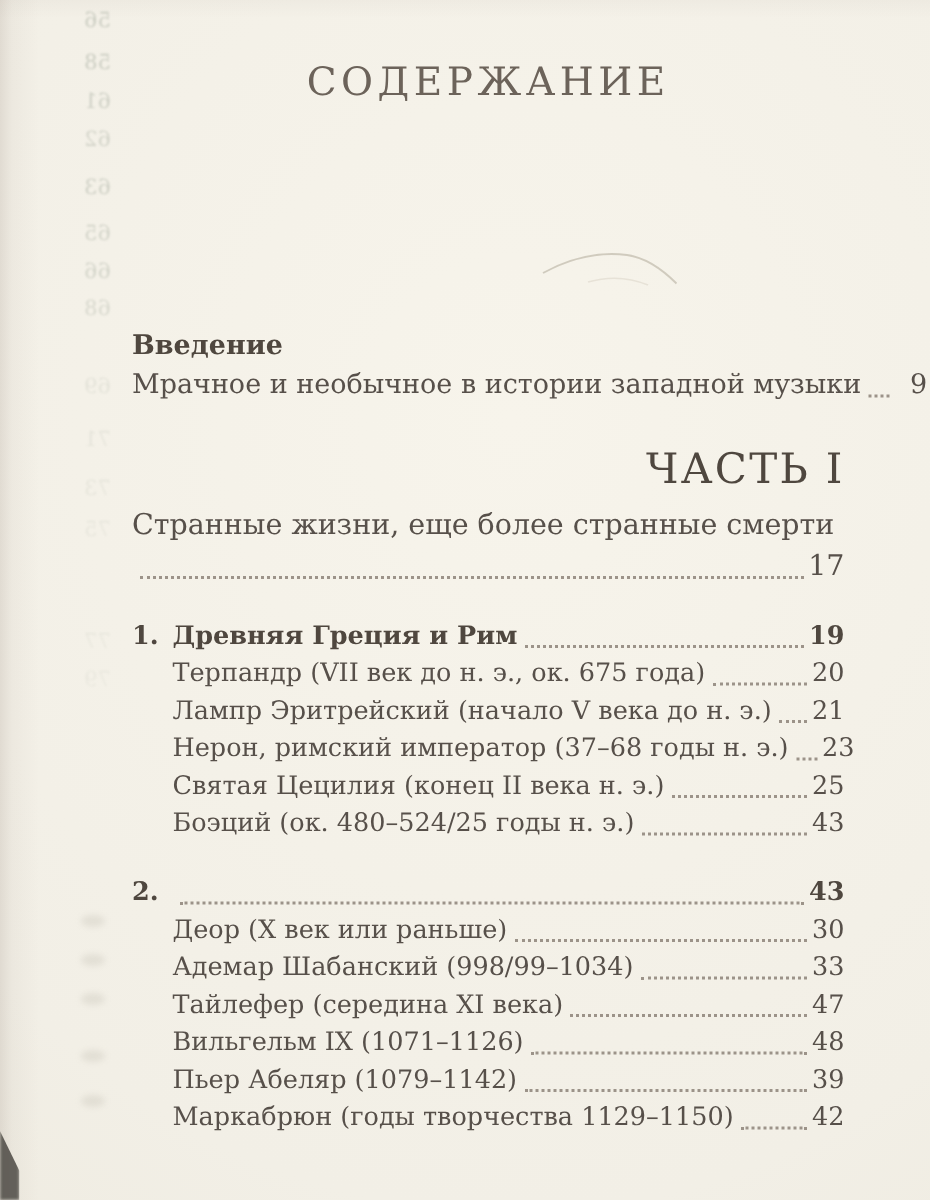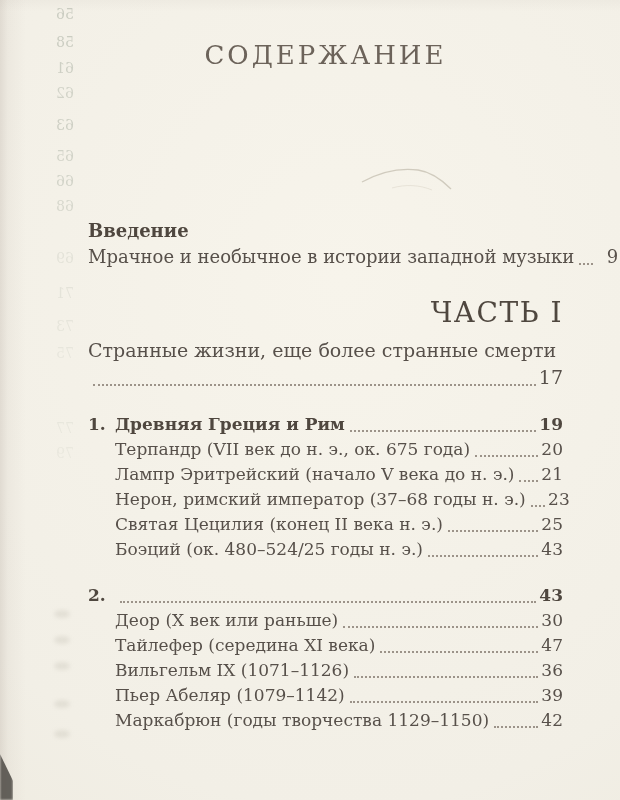--- a/index.html
+++ b/index.html
@@ -167,31 +167,36 @@
       <span class="dots"></span>
       <span class="pg">43</span>
     </div>
     <div class="entries">
   <div class="row entry">
     <span class="label">Деор (X век или раньше)</span>
     <span class="dots"></span>
     <span class="pg">30</span>
   </div>
 
+  <div class="row entry">
+    <span class="label">Адемар Шабанский (998/99–1034)</span>
+    <span class="dots"></span>
+    <span class="pg">33</span>
+  </div>
 
   <div class="row entry">
     <span class="label">Тайлефер (середина XI века)</span>
     <span class="dots"></span>
     <span class="pg">47</span>
   </div>
 
   <div class="row entry">
     <span class="label">Вильгельм IX (1071–1126)</span>
     <span class="dots"></span>
-    <span class="pg">36</span>
+    <span class="pg">48</span>
   </div>
 
   <div class="row entry">
     <span class="label">Пьер Абеляр (1079–1142)</span>
     <span class="dots"></span>
     <span class="pg">39</span>
   </div>
 
   <div class="row entry">
     <span class="label">Маркабрюн (годы творчества 1129–1150)</span>

